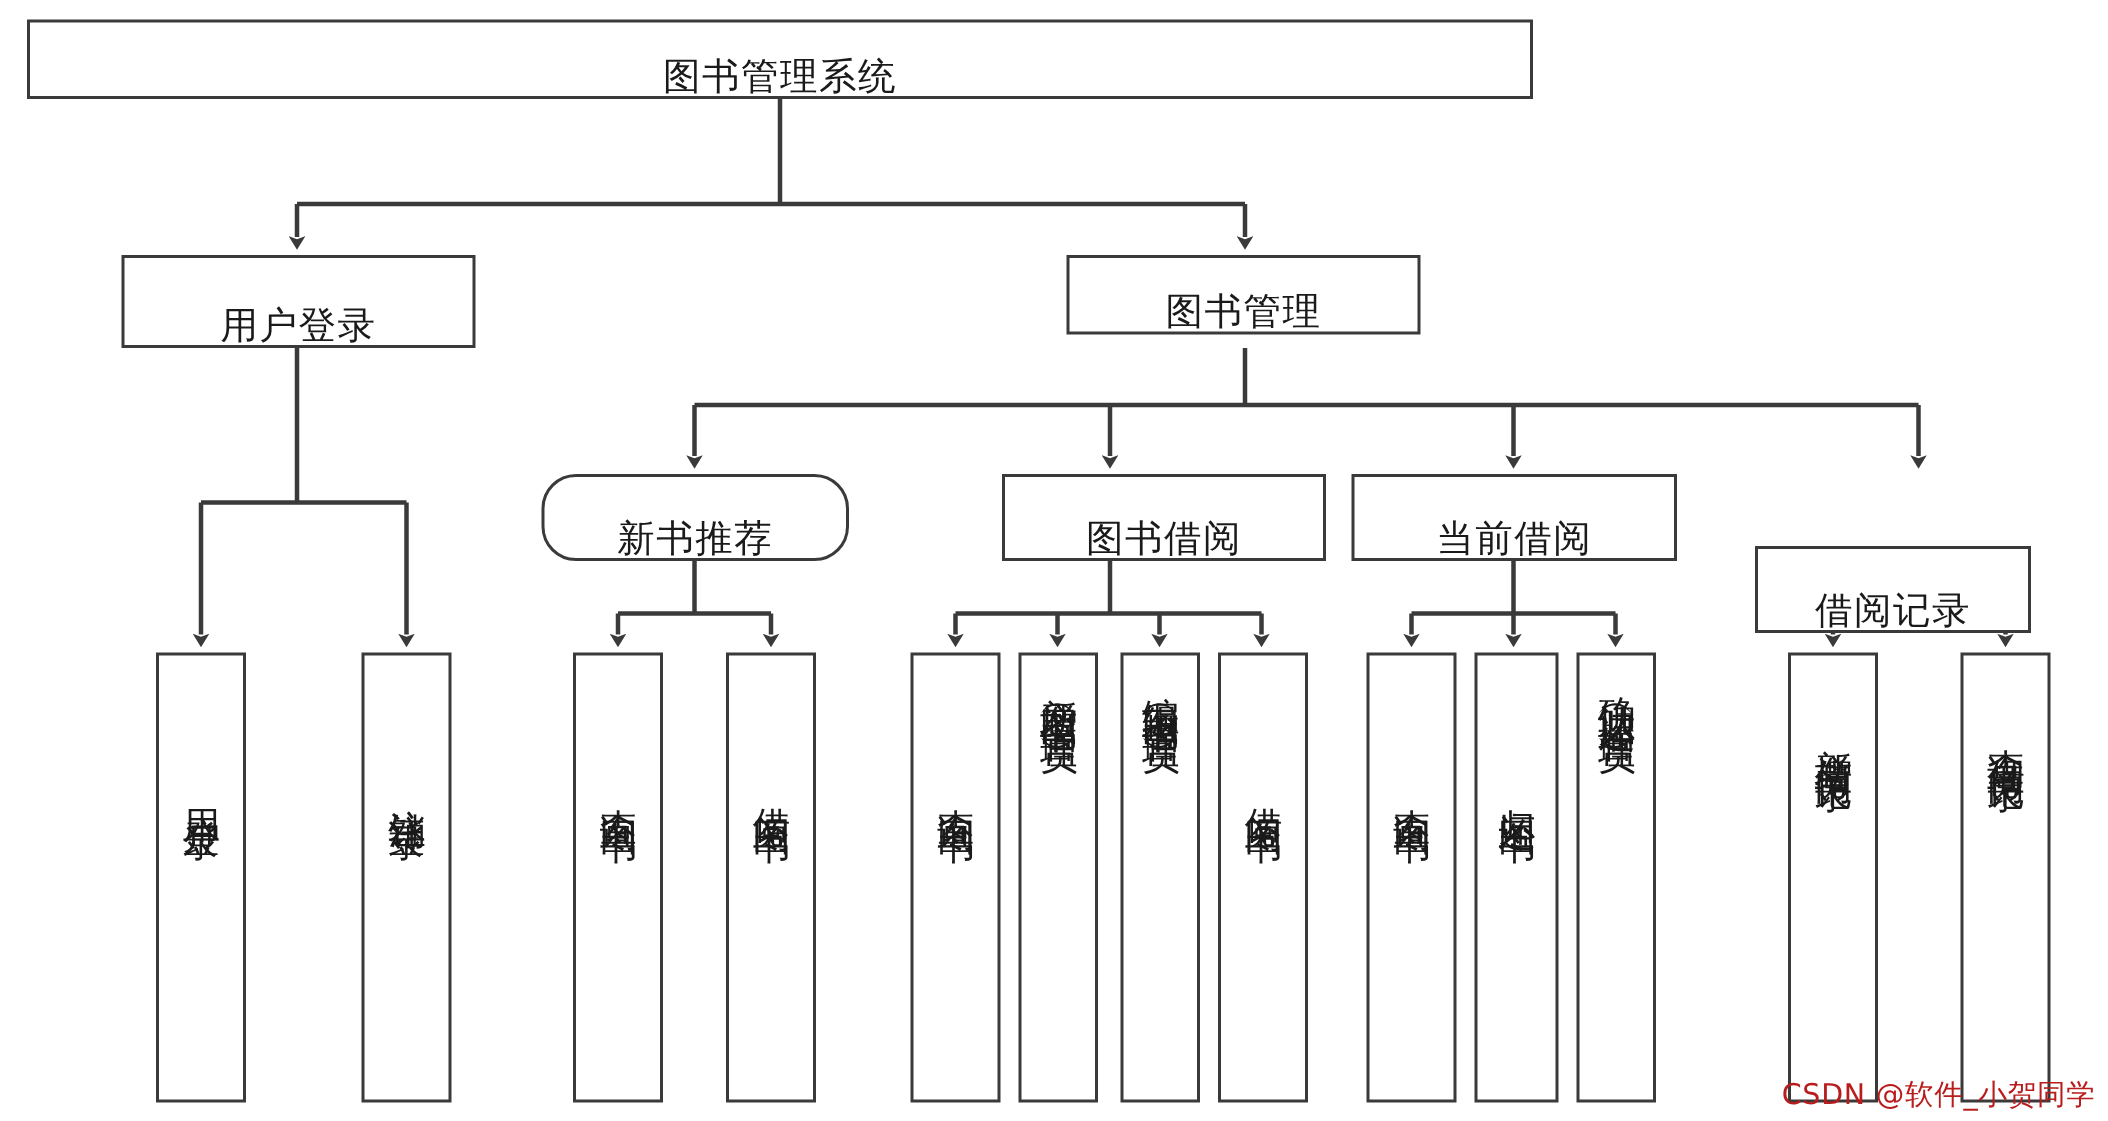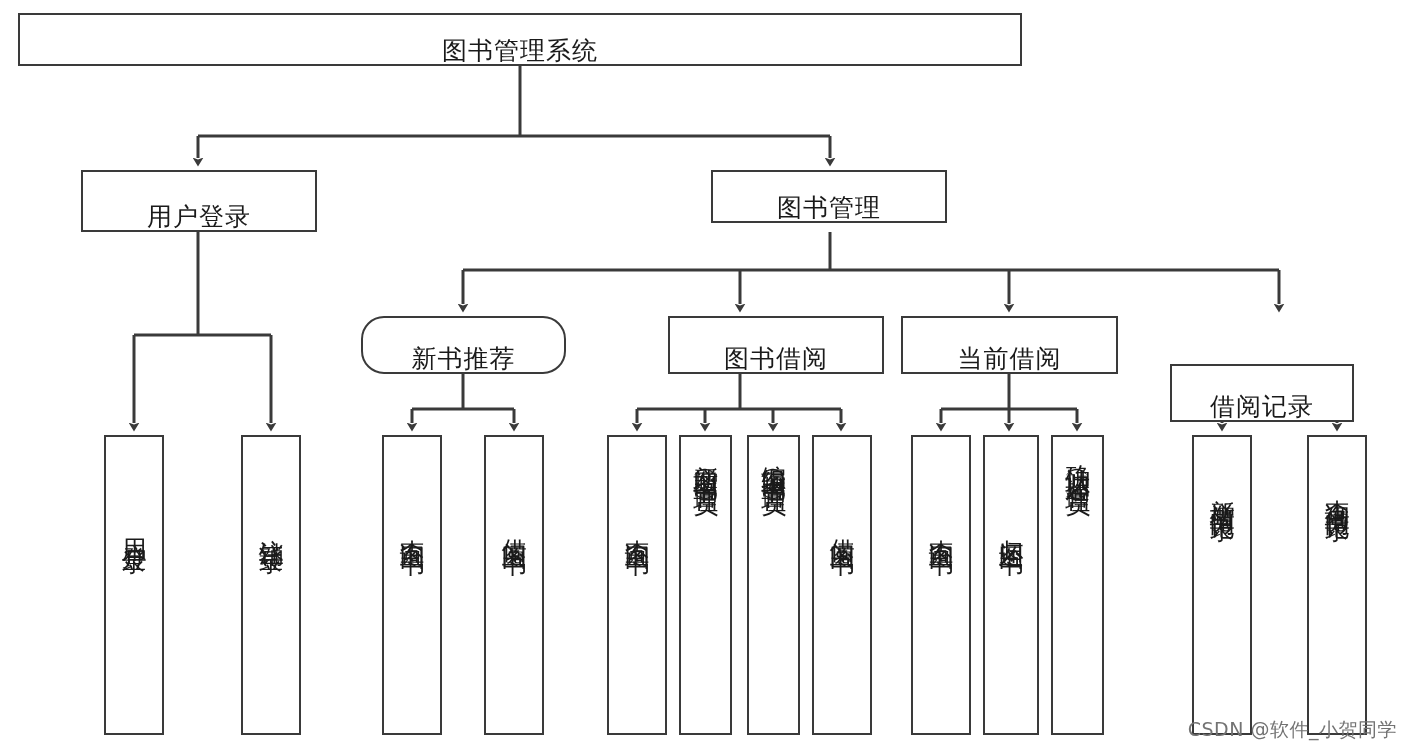--- a/index.html
+++ b/index.html
@@ -58,21 +58,21 @@
     width: 1405px;
     height: 747px;
     pointer-events: none;
   }
   
   #watermark {
     position: absolute;
     right: 8px;
     bottom: 4px;
     font-size: 19px;
-    color: #737373;
+    color: #b91c1c;
     letter-spacing: 0.5px;
     white-space: nowrap;
     font-family: "DejaVu Sans", "Liberation Sans", sans-serif;
   }
 </style>
 </head>
 <body>
 
 <div id="diagram-root">
 

